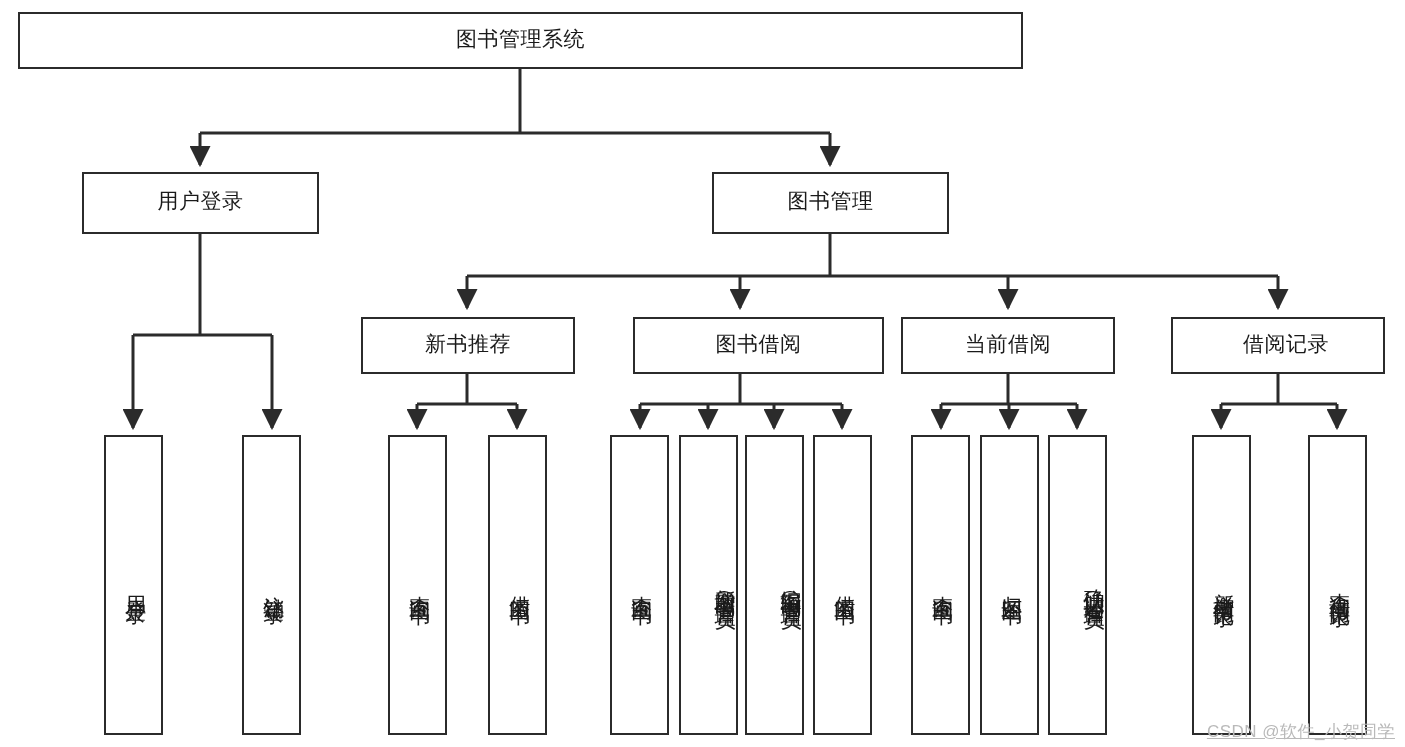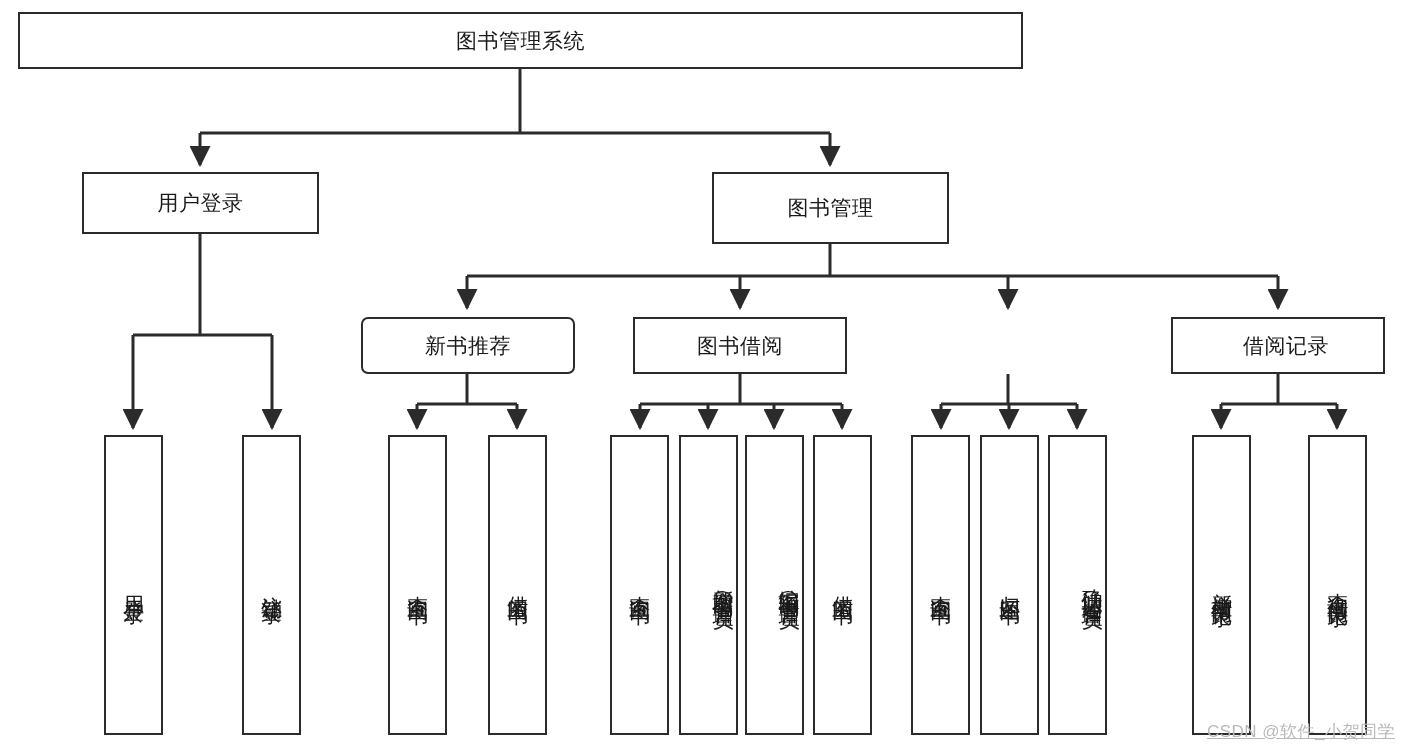--- a/index.html
+++ b/index.html
@@ -48,20 +48,21 @@
     line-height: 1.25;
     padding: 6px 0;
     align-items: flex-start;
     justify-content: center;
   }
   .node.vert.centered {
     align-items: center;
   }
   .node .lbl {
     display: block;
+    font-family: Liberation Mono, monospace;
   }
   .watermark {
     position: absolute;
     right: 10px;
     bottom: 4px;
     font-size: 17px;
     color: #b9b9b9;
     letter-spacing: 0.5px;
     white-space: nowrap;
     text-decoration: underline;
@@ -122,29 +123,32 @@
     </g>
   </svg>
 
   <div class="node horiz" style="left:18px; top:12px; width:1005px; height:57px;">
     <span class="lbl">图书管理系统</span>
   </div>
 
   <div class="node horiz" style="left:82px; top:172px; width:237px; height:62px;">
     <span class="lbl">用户登录</span>
   </div>
-  <div class="node horiz" style="left:712px; top:172px; width:237px; height:72px;">
+  <div class="node horiz" style="left:712px; top:172px; width:237px; height:62px;">
     <span class="lbl">图书管理</span>
   </div>
 
-  <div class="node horiz" style="left:361px; top:317px; width:214px; height:57px;border-radius:7px;">
+  <div class="node horiz" style="left:361px; top:317px; width:214px; height:57px;">
     <span class="lbl">新书推荐</span>
   </div>
-  <div class="node horiz" style="left:633px; top:317px; width:214px; height:57px;">
+  <div class="node horiz" style="left:633px; top:317px; width:251px; height:57px;">
     <span class="lbl">图书借阅</span>
+  </div>
+  <div class="node horiz" style="left:901px; top:317px; width:214px; height:57px;">
+    <span class="lbl">当前借阅</span>
   </div>
   <div class="node horiz" style="left:1171px; top:317px; width:214px; height:57px;padding-left:16px;">
     <span class="lbl">借阅记录</span>
   </div>
 
   <div class="node vert centered" style="left:104px; top:435px; width:59px; height:300px;">
     <span class="lbl">用户登录</span>
   </div>
   <div class="node vert centered" style="left:242px; top:435px; width:59px; height:300px;">
     <span class="lbl">注销登录</span>

